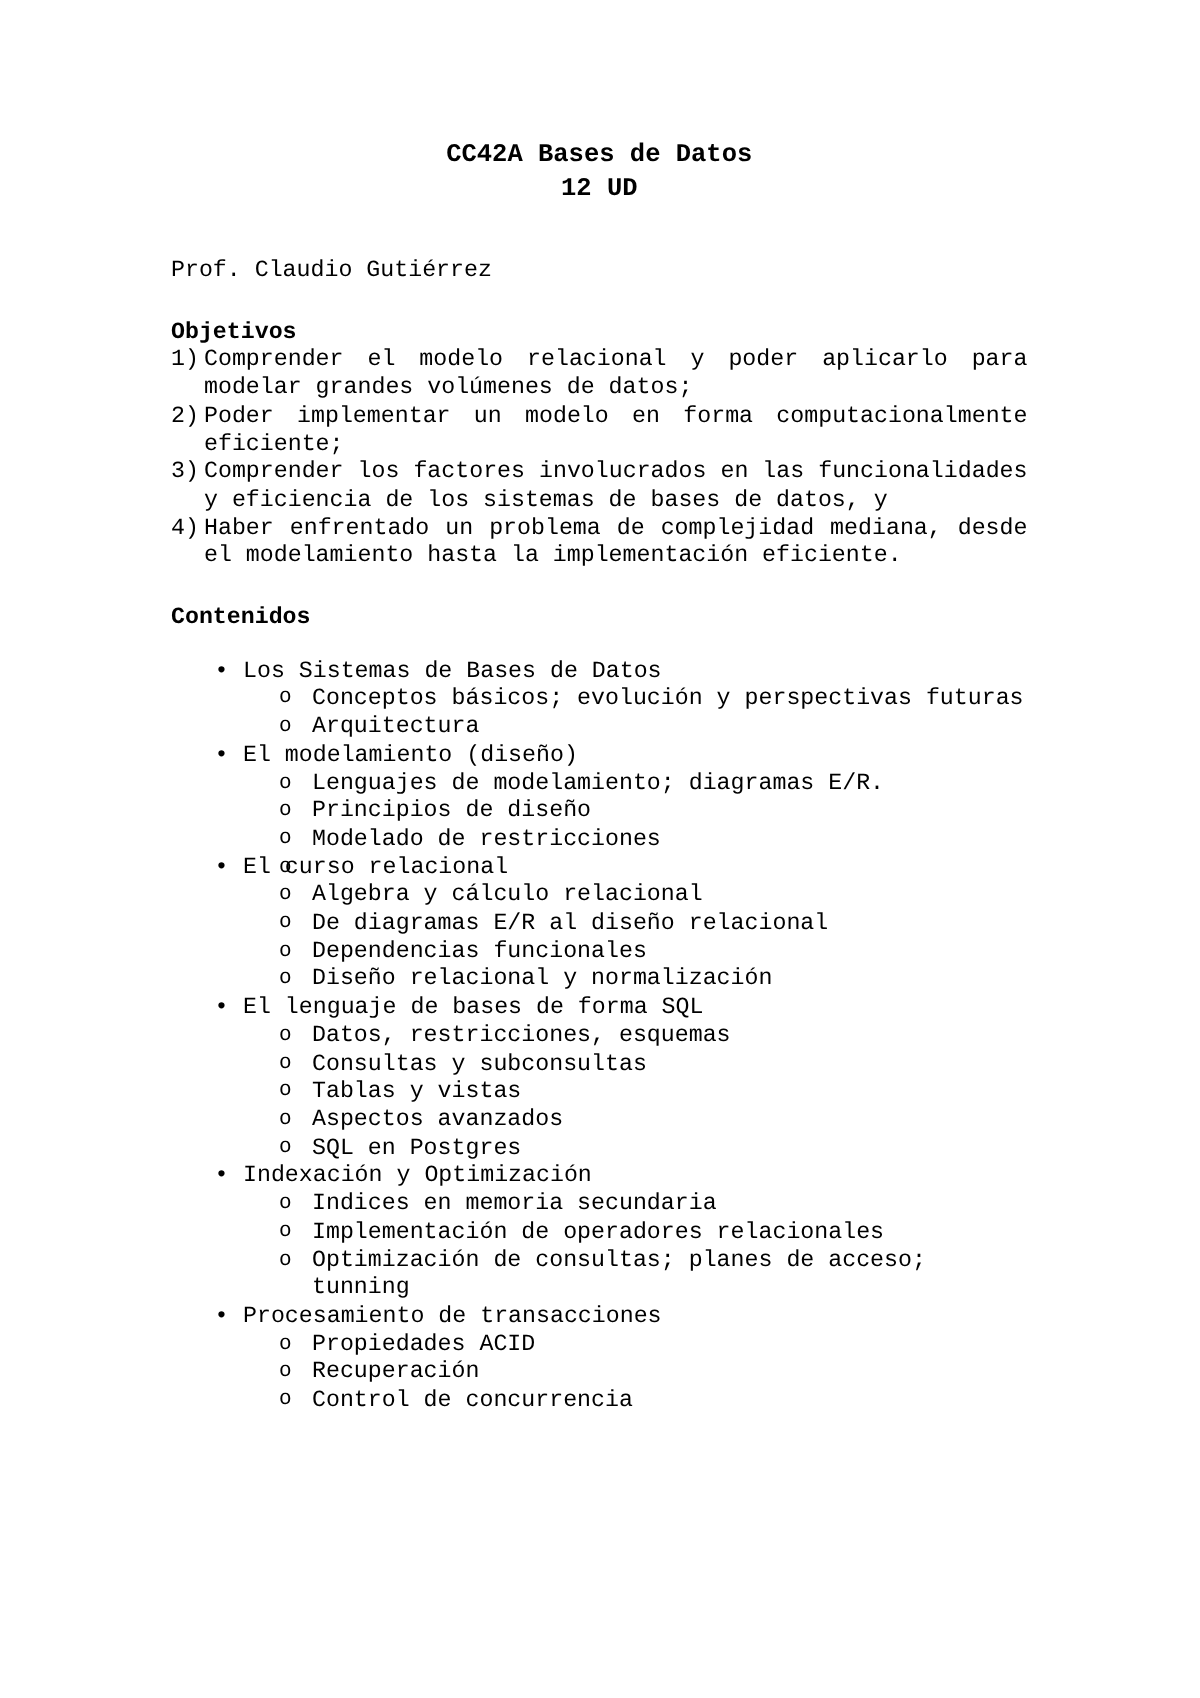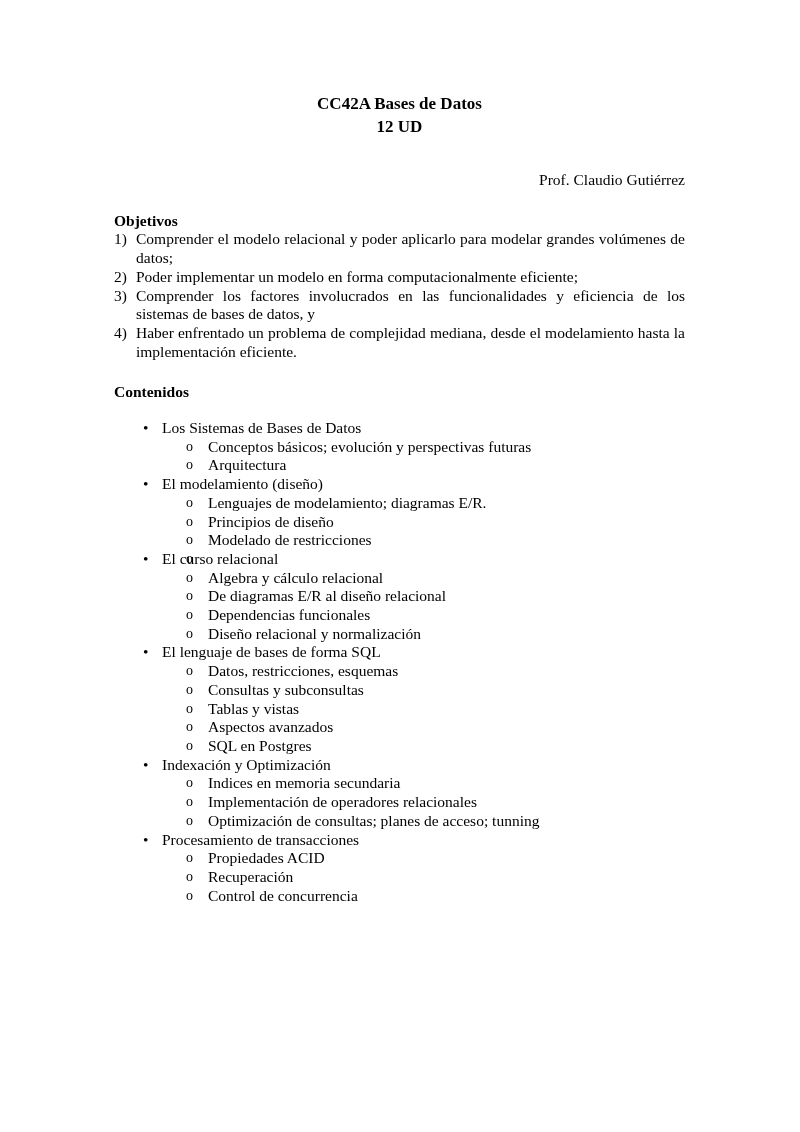--- a/index.html
+++ b/index.html
@@ -3,31 +3,31 @@
 <meta charset="utf-8">
 <style>
   * { margin: 0; padding: 0; box-sizing: border-box; }
   html, body { background: #ffffff; }
   .page {
     position: relative;
     width: 800px;
     height: 1132px;
     background: #ffffff;
     color: #000000;
-    font-family: Liberation Serif, serif;
+    font-family: Liberation Mono, monospace;
     font-size: 15.5px;
     line-height: 18.7px;
     overflow: hidden;
     margin: 0 auto;
   }
   .content {
     padding: 92px 115px 0 114px;
   }
   .title-block { text-align: center; font-weight: bold; font-size: 17px; line-height: 23px; }
-  .prof-line { text-align: right; margin-top: 33px; }
+  .prof-line { text-align: left; margin-top: 33px; }
   .section-heading { font-weight: bold; margin-top: 22px; }
   .section-heading.contenidos { }
   .intro { margin-top: 17px; text-align: justify; }
   .olitem { position: relative; padding-left: 22px; text-align: justify; }
   .omark { position: absolute; left: 0; top: 0; }
   .blist { margin-top: 17px; }
   .li1 { position: relative; padding-left: 48px; }
   .li1 .mark { position: absolute; left: 29px; top: 0; }
   .li2 { position: relative; padding-left: 94px; }
   .li2 .mark { position: absolute; left: 72px; top: 0; font-size: 14px; }

